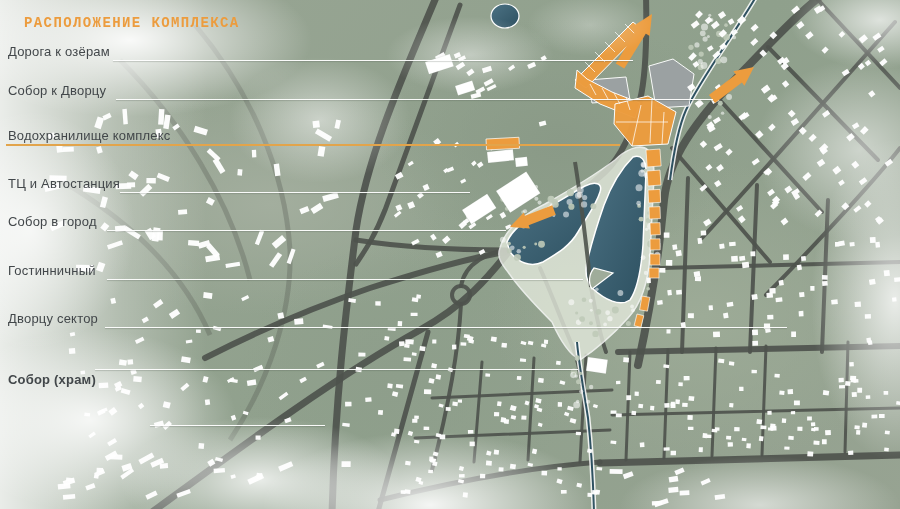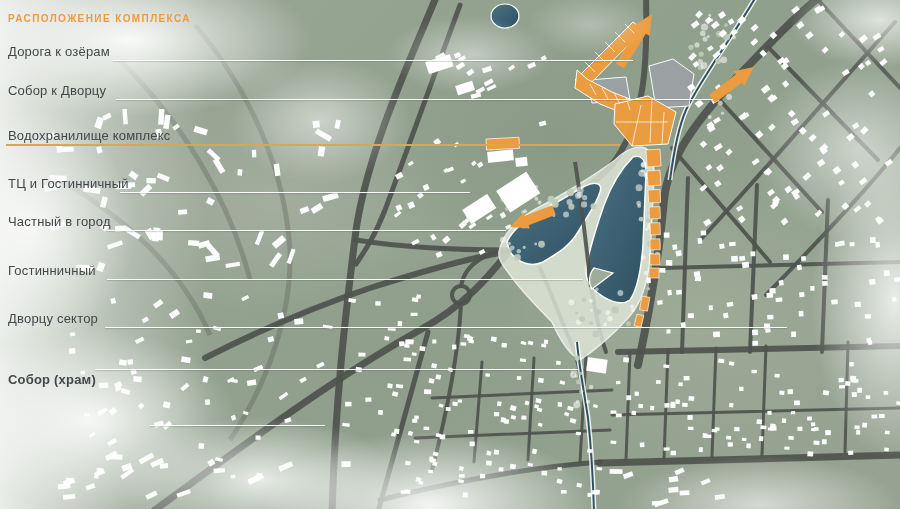--- a/index.html
+++ b/index.html
@@ -14,22 +14,22 @@
       radial-gradient(ellipse 300px 160px at 30% 40%, #a3ae9e 0%, rgba(163,174,158,0) 70%),
       linear-gradient(135deg,#9aa695 0%, #8fa08c 55%, #97a392 100%);}
   #map-svg{position:absolute;inset:0;z-index:2;}
   #fog{position:absolute;inset:0;z-index:4;pointer-events:none;}
   #legend{position:absolute;inset:0;z-index:6;padding-left:40px;}
   .lbl{position:absolute;left:8px;font-size:13px;line-height:14px;color:#42474A;
        letter-spacing:.2px;white-space:nowrap;}
   .lline{position:absolute;height:1px;background:rgba(255,255,255,.95);
          box-shadow:0 1px 1px rgba(70,80,70,.25);}
   .lline.orange{height:2px;box-shadow:none;}
-  #page-title{position:absolute;left:8px;top:6px;font-size:10px;letter-spacing:1.4px;
-       font-weight:600;z-index:6;white-space:nowrap;}
+  #page-title{position:absolute;left:24px;top:6px;font-size:14px;letter-spacing:1.4px;
+       font-weight:600;z-index:6;white-space:nowrap;font-family:Liberation Mono, monospace;}
 </style>
 </head>
 <body>
 
 <div id="stage">
   <div id="land"></div>
   <svg id="map-svg" width="900" height="509" viewBox="0 0 900 509">
       <defs>
         <linearGradient id="wg" x1="0" y1="0" x2="1" y2="1">
           <stop offset="0%" stop-color="#4C7284"></stop>
@@ -792,23 +792,23 @@
     </svg>
   <div id="fog" style="background-image: radial-gradient(260px 110px at 130px 40px, rgba(255, 255, 255, 0.92), rgba(255, 255, 255, 0) 70%), radial-gradient(150px 170px at 30px 230px, rgba(255, 255, 255, 0.75), rgba(255, 255, 255, 0) 70%), radial-gradient(210px 130px at 90px 420px, rgba(255, 255, 255, 0.85), rgba(255, 255, 255, 0) 70%), radial-gradient(240px 105px at 430px 505px, rgba(255, 255, 255, 0.9), rgba(255, 255, 255, 0) 70%), radial-gradient(200px 90px at 260px 480px, rgba(255, 255, 255, 0.8), rgba(255, 255, 255, 0) 70%), radial-gradient(120px 230px at 895px 300px, rgba(255, 255, 255, 0.8), rgba(255, 255, 255, 0) 70%), radial-gradient(130px 70px at 880px 20px, rgba(255, 255, 255, 0.7), rgba(255, 255, 255, 0) 70%), radial-gradient(150px 130px at 860px 150px, rgba(255, 255, 255, 0.55), rgba(255, 255, 255, 0) 70%), radial-gradient(120px 55px at 470px 55px, rgba(255, 255, 255, 0.45), rgba(255, 255, 255, 0) 70%), radial-gradient(130px 90px at 320px 120px, rgba(255, 255, 255, 0.5), rgba(255, 255, 255, 0) 70%), radial-gradient(200px 70px at 760px 505px, rgba(255, 255, 255, 0.6), rgba(255, 255, 255, 0) 70%), radial-gradient(90px 45px at 590px 25px, rgba(255, 255, 255, 0.3), rgba(255, 255, 255, 0) 70%), linear-gradient(90deg, rgba(255, 255, 255, 0.8), rgba(255, 255, 255, 0.3) 13%, rgba(255, 255, 255, 0) 23%);"></div>
   <h1 id="page-title" style="color: rgb(236, 156, 62);">РАСПОЛОЖЕНИЕ КОМПЛЕКСА</h1>
   <div id="legend">
       <div class="lbl" style="top: 45px;">Дорога к озёрам</div>
       <div class="lline" style="top: 60px; left: 113px; width: 520px;"></div>
       <div class="lbl" style="top: 84px;">Собор к Дворцу</div>
       <div class="lline" style="top: 99px; left: 116px; width: 597px;"></div>
       <div class="lbl" style="top: 129px;">Водохранилище комплекс</div>
       <div class="lline orange" style="top: 144px; left: 6px; width: 614px; background: rgb(226, 164, 75);"></div>
-      <div class="lbl" style="top: 177px;">ТЦ и Гостинничный</div>
+      <div class="lbl" style="top: 177px;">ТЦ и Автостанция</div>
       <div class="lline" style="top: 192px; left: 120px; width: 350px;"></div>
-      <div class="lbl" style="top: 215px;">Частный в город</div>
+      <div class="lbl" style="top: 215px;">Собор в город</div>
       <div class="lline" style="top: 230px; left: 107px; width: 399px;"></div>
       <div class="lbl" style="top: 264px;">Гостинничный</div>
       <div class="lline" style="top: 279px; left: 107px; width: 476px;"></div>
       <div class="lbl" style="top: 312px;">Дворцу сектор</div>
       <div class="lline" style="top: 327px; left: 105px; width: 682px;"></div>
       <div class="lbl" style="top: 373px; font-weight: bold;">Собор (храм)</div>
       <div class="lline" style="top: 369px; left: 95px; width: 483px;"></div>
       <div class="lline" style="top: 425px; left: 150px; width: 175px;"></div>
     </div>
 </div>

